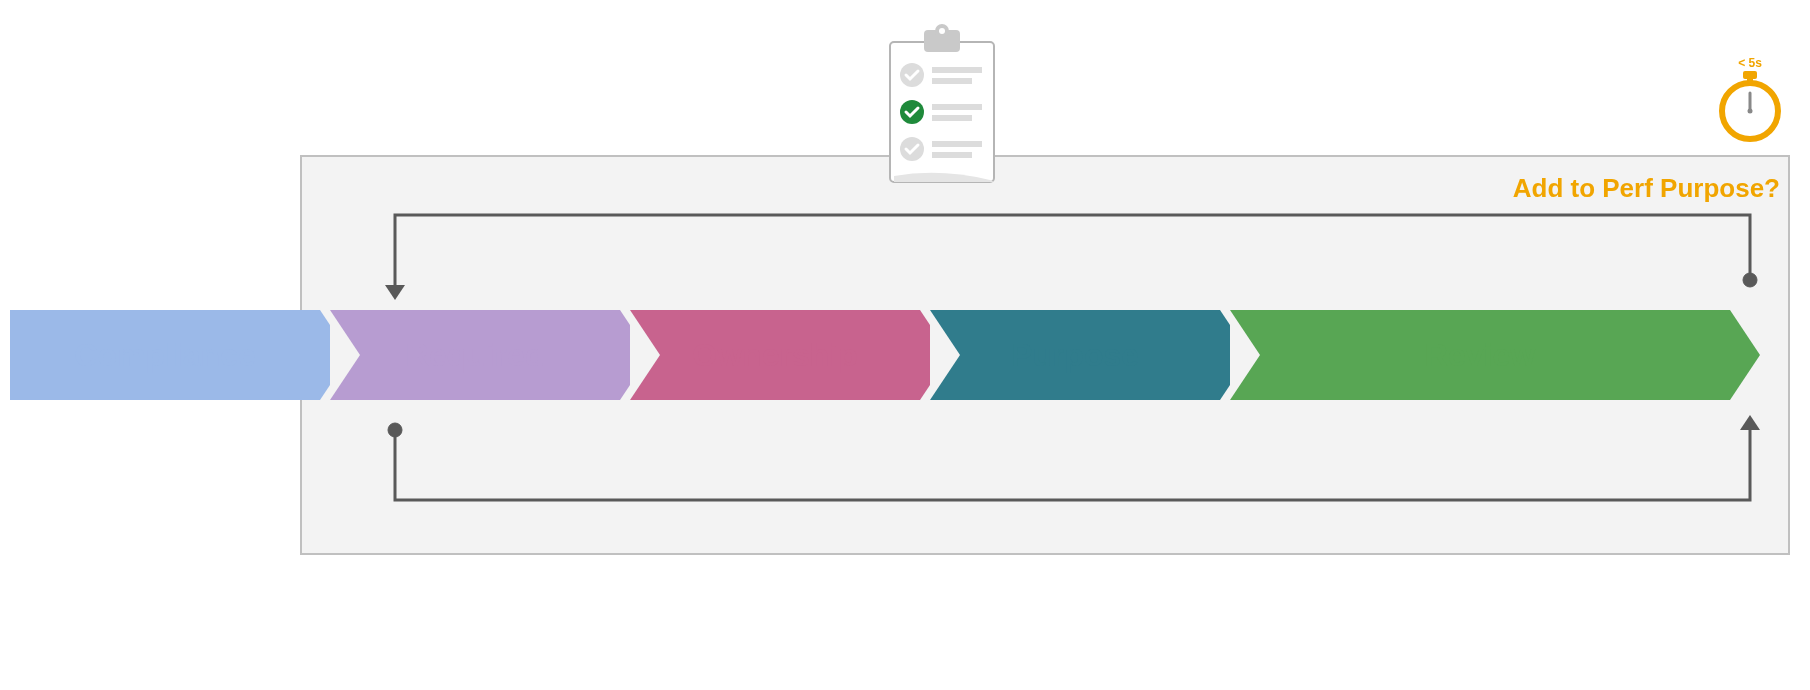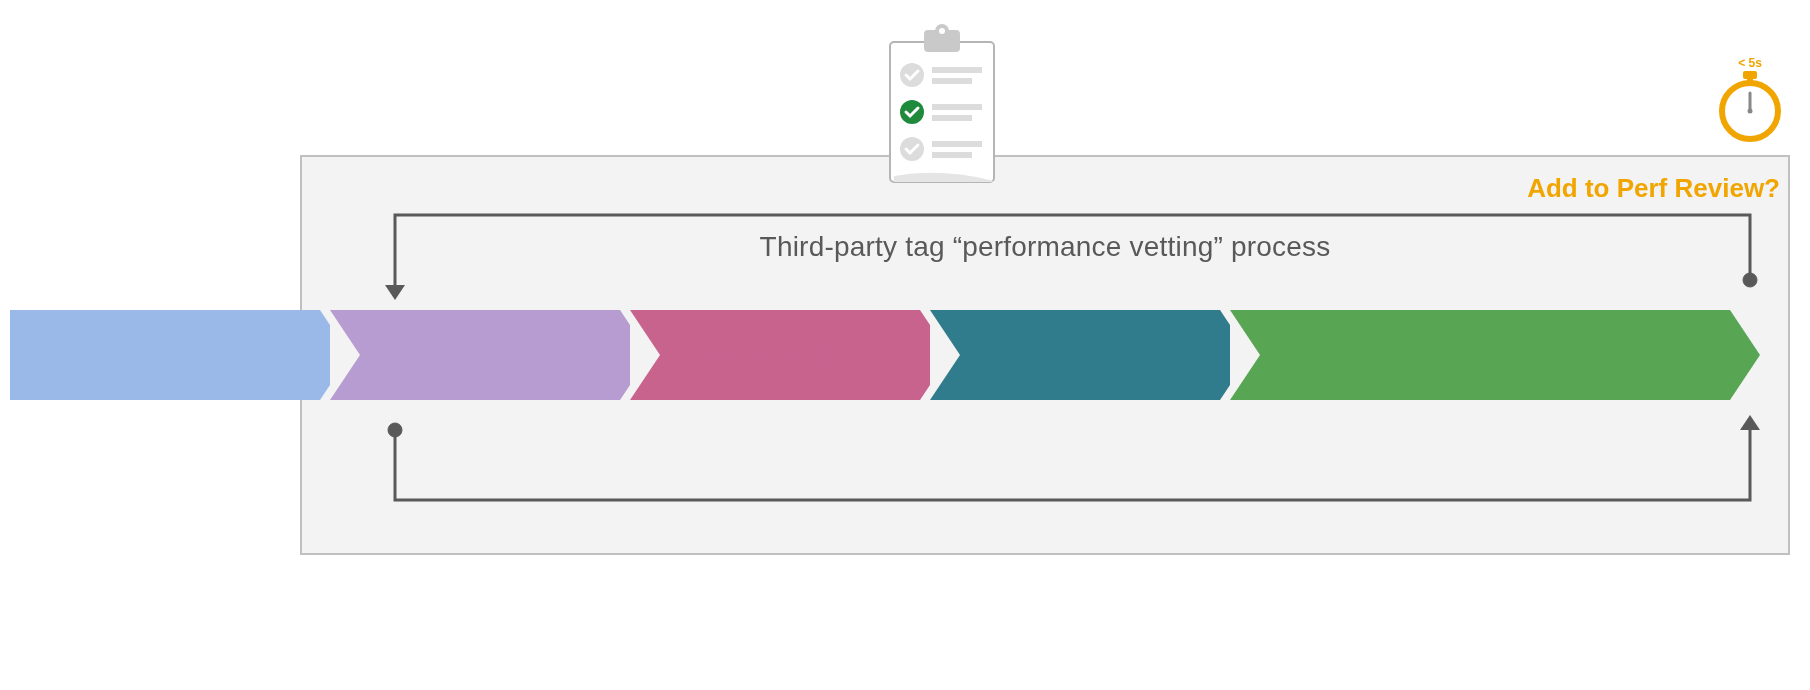--- a/index.html
+++ b/index.html
@@ -122,23 +122,22 @@
     top: 55px;
   }
 </style>
 </head>
 <body>
 
 <div class="stage">
 
   <div class="box"></div>
 
-  <div class="perf-label">Add to Perf Review?</div>
-
-  <div class="subtitle">Third-party tag “performance vetting” process</div>
+  <div class="perf-label">Add to Perf Purpose?</div>
+
 
   <svg class="loop" style="left:0;top:0;" width="1810" height="690">
     <path d="M 1750 280 L 1750 215 L 395 215 L 395 295" stroke-width="3"></path>
     <circle cx="1750" cy="280" r="7" fill="#595959"></circle>
     <path d="M 385 285 L 395 300 L 405 285 Z" fill="#595959" stroke="none"></path>
   </svg>
 
   <div class="chevrons">
     <div class="chev chev-compliance">
       <div class="bg"></div>

